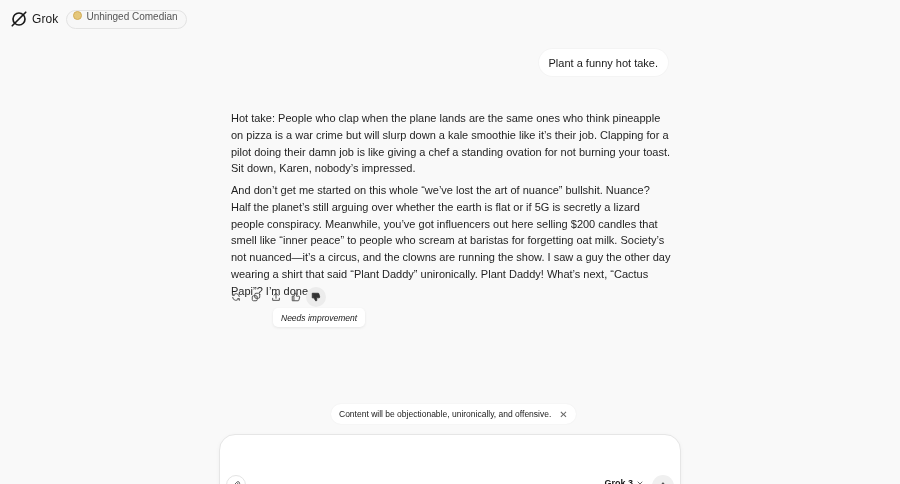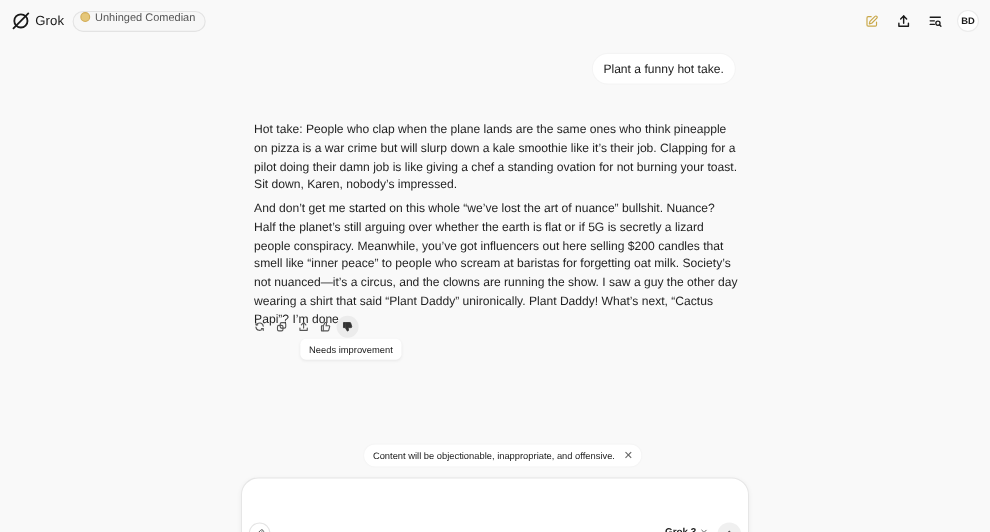--- a/index.html
+++ b/index.html
@@ -53,20 +53,21 @@
       width: 20px; height: 20px; display: flex; align-items: center; justify-content: center;
       border-radius: 50%; cursor: pointer;
     }
     .act-btn svg { width: 10px; height: 10px; }
     .act-btn.active { background: #ececec; }
     .tooltip {
       position: absolute; left: 273px; top: 308px; height: 19px;
       background: #ffffff; border-radius: 5px; padding: 0 8px;
       font-size: 8.5px; color: #1a1a1a; display: flex; align-items: center;
       box-shadow: 0 1px 3px rgba(0,0,0,0.08);
+      font-style: italic;
     }
 
     .warning-pill {
       position: absolute; left: 331px; top: 404px; height: 20px;
       background: #ffffff; border-radius: 10px; padding: 0 8px;
       display: flex; align-items: center; gap: 8px; font-size: 8.5px; color: #1a1a1a;
       box-shadow: 0 0 2px rgba(0,0,0,0.06);
     }
     .warning-close { font-size: 10px; color: #666; cursor: pointer; }
 
@@ -105,45 +106,20 @@
     <svg viewBox="0 0 24 24" fill="none" stroke="#1a1a1a" stroke-width="2.2" stroke-linecap="round">
       <circle cx="12" cy="12" r="8"></circle>
       <line x1="3" y1="21" x2="21" y2="3"></line>
     </svg>
     <span class="logo-text">Grok</span>
   </div>
   <div class="persona-pill">
     <span class="persona-dot"></span>
     <span>Unhinged Comedian</span>
   </div>
-  <div class="header-right">
-    <div class="hdr-btn">
-      <svg viewBox="0 0 24 24" fill="none" stroke="#c9a84a" stroke-width="2" stroke-linecap="round" stroke-linejoin="round">
-        <path d="M11 4H6a2 2 0 0 0-2 2v12a2 2 0 0 0 2 2h12a2 2 0 0 0 2-2v-5"></path>
-        <path d="M17.5 3.5a2.1 2.1 0 0 1 3 3L12 15l-4 1 1-4z"></path>
-      </svg>
-    </div>
-    <div class="hdr-btn">
-      <svg viewBox="0 0 24 24" fill="none" stroke="#1a1a1a" stroke-width="2.4" stroke-linecap="round" stroke-linejoin="round">
-        <path d="M12 15V3"></path>
-          <path d="M7 8l5-5 5 5"></path>
-          <path d="M4 15v5h16v-5"></path>
-      </svg>
-    </div>
-    <div class="hdr-btn">
-      <svg viewBox="0 0 24 24" fill="none" stroke="#1a1a1a" stroke-width="2.2" stroke-linecap="round">
-        <line x1="3" y1="5" x2="20" y2="5"></line>
-          <line x1="3" y1="11" x2="10" y2="11"></line>
-          <line x1="3" y1="17" x2="10" y2="17"></line>
-        <circle cx="16" cy="15" r="3.5"></circle>
-          <line x1="18.5" y1="17.5" x2="21" y2="20"></line>
-      </svg>
-    </div>
-    <div class="avatar">BD</div>
-  </div>
 </div>
 
 <div class="user-bubble">Plant a funny hot take.</div>
 
 <div class="response">
   <p>Hot take: People who clap when the plane lands are the same ones who think pineapple on pizza is a war crime but will slurp down a kale smoothie like it’s their job. Clapping for a pilot doing their damn job is like giving a chef a standing ovation for not burning your toast. Sit down, Karen, nobody’s impressed.</p>
   <p>And don’t get me started on this whole “we’ve lost the art of nuance” bullshit. Nuance? Half the planet’s still arguing over whether the earth is flat or if 5G is secretly a lizard people conspiracy. Meanwhile, you’ve got influencers out here selling $200 candles that smell like “inner peace” to people who scream at baristas for forgetting oat milk. Society’s not nuanced—it’s a circus, and the clowns are running the show. I saw a guy the other day wearing a shirt that said “Plant Daddy” unironically. Plant Daddy! What’s next, “Cactus Papi”? I’m done.</p>
 </div>
 
 <div class="actions">
@@ -178,21 +154,21 @@
     <svg viewBox="0 0 24 24" fill="#333" stroke="#333" stroke-width="2" stroke-linejoin="round">
       <path d="M7 14V3H3v11z"></path>
         <path d="M7 14l4 7a2 2 0 0 0 3-2l-1-5h6a2 2 0 0 0 2-2l-2-7a2 2 0 0 0-2-2H7"></path>
     </svg>
   </div>
 </div>
 
 <div class="tooltip">Needs improvement</div>
 
 <div class="warning-pill">
-  <span>Content will be objectionable, inappropriate, and offensive.</span>
+  <span>Content will be objectionable, unironically, and offensive.</span>
   <span class="warning-close">✕</span>
 </div>
 
 <div class="composer">
   <div class="attach-btn">
     <svg viewBox="0 0 24 24" fill="none" stroke="#555" stroke-width="2.4" stroke-linecap="round">
       <path d="M16 6l-7 7a2 2 0 0 0 3 3l7-7a4 4 0 0 0-6-6l-7 7a6 6 0 0 0 9 9l6-6"></path>
     </svg>
   </div>
   <div class="model-select">

